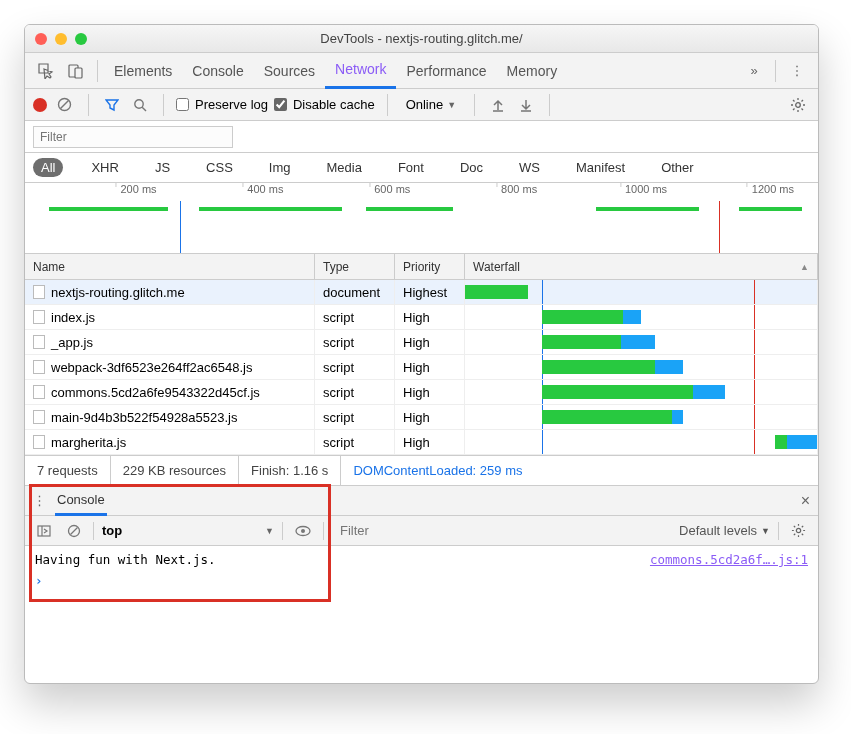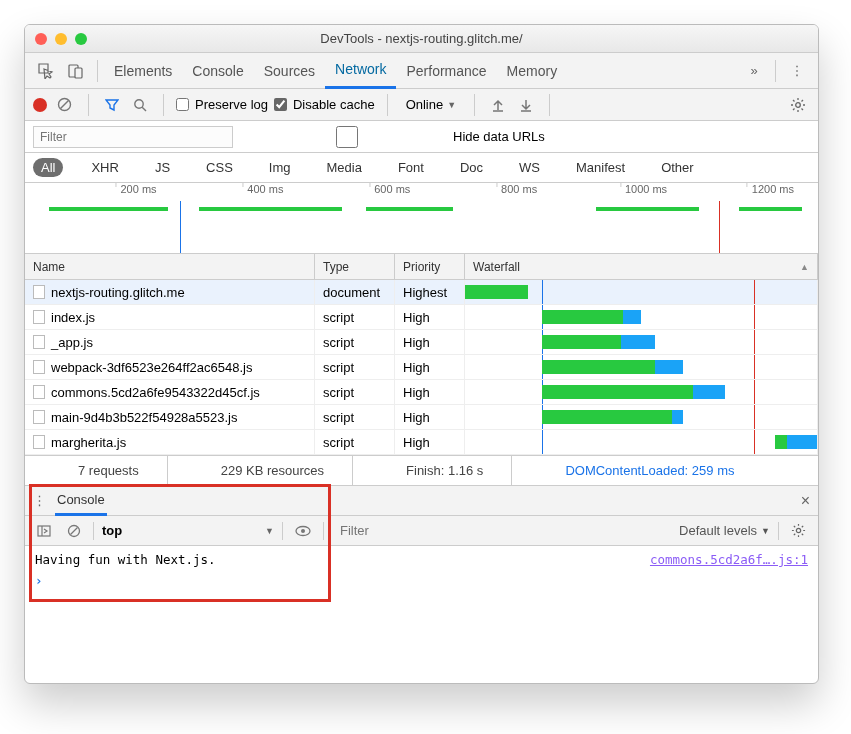--- a/index.html
+++ b/index.html
@@ -7,21 +7,21 @@
 .window { border: 1px solid #bbb; border-radius: 6px; overflow: hidden; box-shadow: 0 20px 40px rgba(0,0,0,0.2); margin: 24px; background: #fff; width: 795px; height: 660px; position: relative; }
 .titlebar { height: 28px; background: linear-gradient(#f6f6f6,#e8e8e8); border-bottom: 1px solid #ccc; display: flex; align-items: center; padding: 0 10px; position: relative; }
 .traffic { display: flex; gap: 8px; }
 .tl { width: 12px; height: 12px; border-radius: 50%; }
 .tl.r { background: #ff5f57; } .tl.y { background: #ffbd2e; } .tl.g { background: #28c940; }
 .winTitle { position: absolute; left: 0; right: 0; text-align: center; font-size: 13px; color: #444; }
 .tabstrip { height: 36px; display: flex; align-items: center; border-bottom: 1px solid #ccc; background: #f3f3f3; padding: 0 6px; }
 .ticon { width: 26px; height: 26px; display: flex; align-items: center; justify-content: center; color: #666; margin: 0 2px; }
 .sep { width: 1px; height: 22px; background: #ccc; margin: 0 6px; }
 .tab { padding: 0 10px; height: 36px; display: flex; align-items: center; color: #555; cursor: pointer; font-size: 14px; }
-.tab.active { color: #0369a1; border-bottom: 3px solid #1a73e8; }
+.tab.active { color: #8b5cf6; border-bottom: 3px solid #1a73e8; }
 .more { margin-left: auto; display: flex; align-items: center; }
 .toolbar { height: 32px; display: flex; align-items: center; border-bottom: 1px solid #ccc; padding: 0 8px; gap: 6px; background: #f3f3f3; }
 .dot { width: 14px; height: 14px; border-radius: 50%; background: #d93025; }
 .iconbtn { color: #666; font-size: 15px; padding: 0 4px; display:flex; align-items:center; justify-content:center; }
 .funnel { color: #1a73e8; }
 .cb { width:13px; height:13px; accent-color:#666; }
 .select { display:flex; align-items:center; gap:4px; padding:0 6px; }
 .select .arrow { font-size:9px; color:#666; }
 .filterrow { height: 32px; display:flex; align-items:center; border-bottom:1px solid #ccc; padding:0 8px; gap:14px; }
 .filterrow input { width: 200px; height: 22px; border:1px solid #ccc; background:#fcfcfc; padding:0 6px; font-size:12px; color:#888; }
@@ -41,21 +41,21 @@
 .col-name { width:290px; } .col-type { width:80px; } .col-pri { width:70px; } .col-wf { flex:1; position:relative; }
 .row { display:flex; height:25px; border-bottom:1px solid #eee; font-size:13px; align-items:stretch; }
 .row > div { border-right:1px solid #eee; display:flex; align-items:center; padding:0 8px; }
 .row:first-child { background:#eaf2fd; }
 .row .col-name { gap:6px; }
 .fileicon { width:12px; height:14px; border:1px solid #bbb; background:#fff; display:inline-block; position:relative; }
 .wfchart { position:relative; flex:1; height:100%; }
 .wfbar { position:absolute; top:5px; height:14px; background:#28c940; }
 .wfbar .tail { position:absolute; right:0; top:0; bottom:0; background:#1aa3f7; }
 .status { height:30px; border-top:1px solid #ccc; display:flex; align-items:center; font-size:13px; color:#444; }
-.status > span { padding:0 28px; border-right:1px solid #ccc; height:100%; display:flex; align-items:center;margin-left:25px; }
+.status > span { padding:0 12px; border-right:1px solid #ccc; height:100%; display:flex; align-items:center; }
 .status .dcl { color:#1a73e8; border-right:none; }
 .drawer { border-top:1px solid #ccc; position:relative; }
 .redbox { position:absolute; left:4px; top:-2px; width:302px; height:118px; border:3px solid #d93025; z-index:50; pointer-events:none; }
 .dheader { height:30px; display:flex; align-items:center; background:#f3f3f3; border-bottom:1px solid #ccc; padding:0 8px; gap:10px; }
 .dtab { color:#333; font-size:13px; height:30px; display:flex; align-items:center; border-bottom:3px solid #1a73e8; padding:0 2px; }
 .closebtn { margin-left:auto; color:#666; font-size:16px; }
 .dtoolbar { height:30px; display:flex; align-items:center; background:#f3f3f3; border-bottom:1px solid #ccc; padding:0 8px; gap:8px; font-size:13px; }
 .ctx { display:flex; align-items:center; gap:6px; width:172px; justify-content:space-between;font-weight:bold;}
 .ctx .farrow{font-size:9px;color:#666;}
 .dfilter { flex:1; border:none; background:transparent; font-size:13px; padding:0 8px; color:#888; }
@@ -155,24 +155,20 @@
     <div class="iconbtn" style="margin-left:auto">
         <svg width="16" height="16" viewBox="0 0 16 16">
           <circle cx="8" cy="8" r="2.3" fill="none" stroke="#666" stroke-width="1.3"></circle>
           <path d="M8 1v2M8 13v2M1 8h2M13 8h2M3 3l1.5 1.5M11.5 11.5L13 13M3 13l1.5-1.5M11.5 4.5L13 3" stroke="#666" stroke-width="1.3"></path>
         </svg>
       </div>
   </div>
 
   <div class="filterrow">
     <input placeholder="Filter" style="">
-    <label style="display:flex;align-items:center;gap:6px;">
-      <input type="checkbox" class="cb" style="">
-      <span>Hide data URLs</span>
-    </label>
   </div>
 
   <div class="pillrow">
     <span class="pill active">All</span>
     <span class="pill">XHR</span>
     <span class="pill">JS</span>
     <span class="pill">CSS</span>
     <span class="pill">Img</span>
     <span class="pill">Media</span>
     <span class="pill">Font</span>

